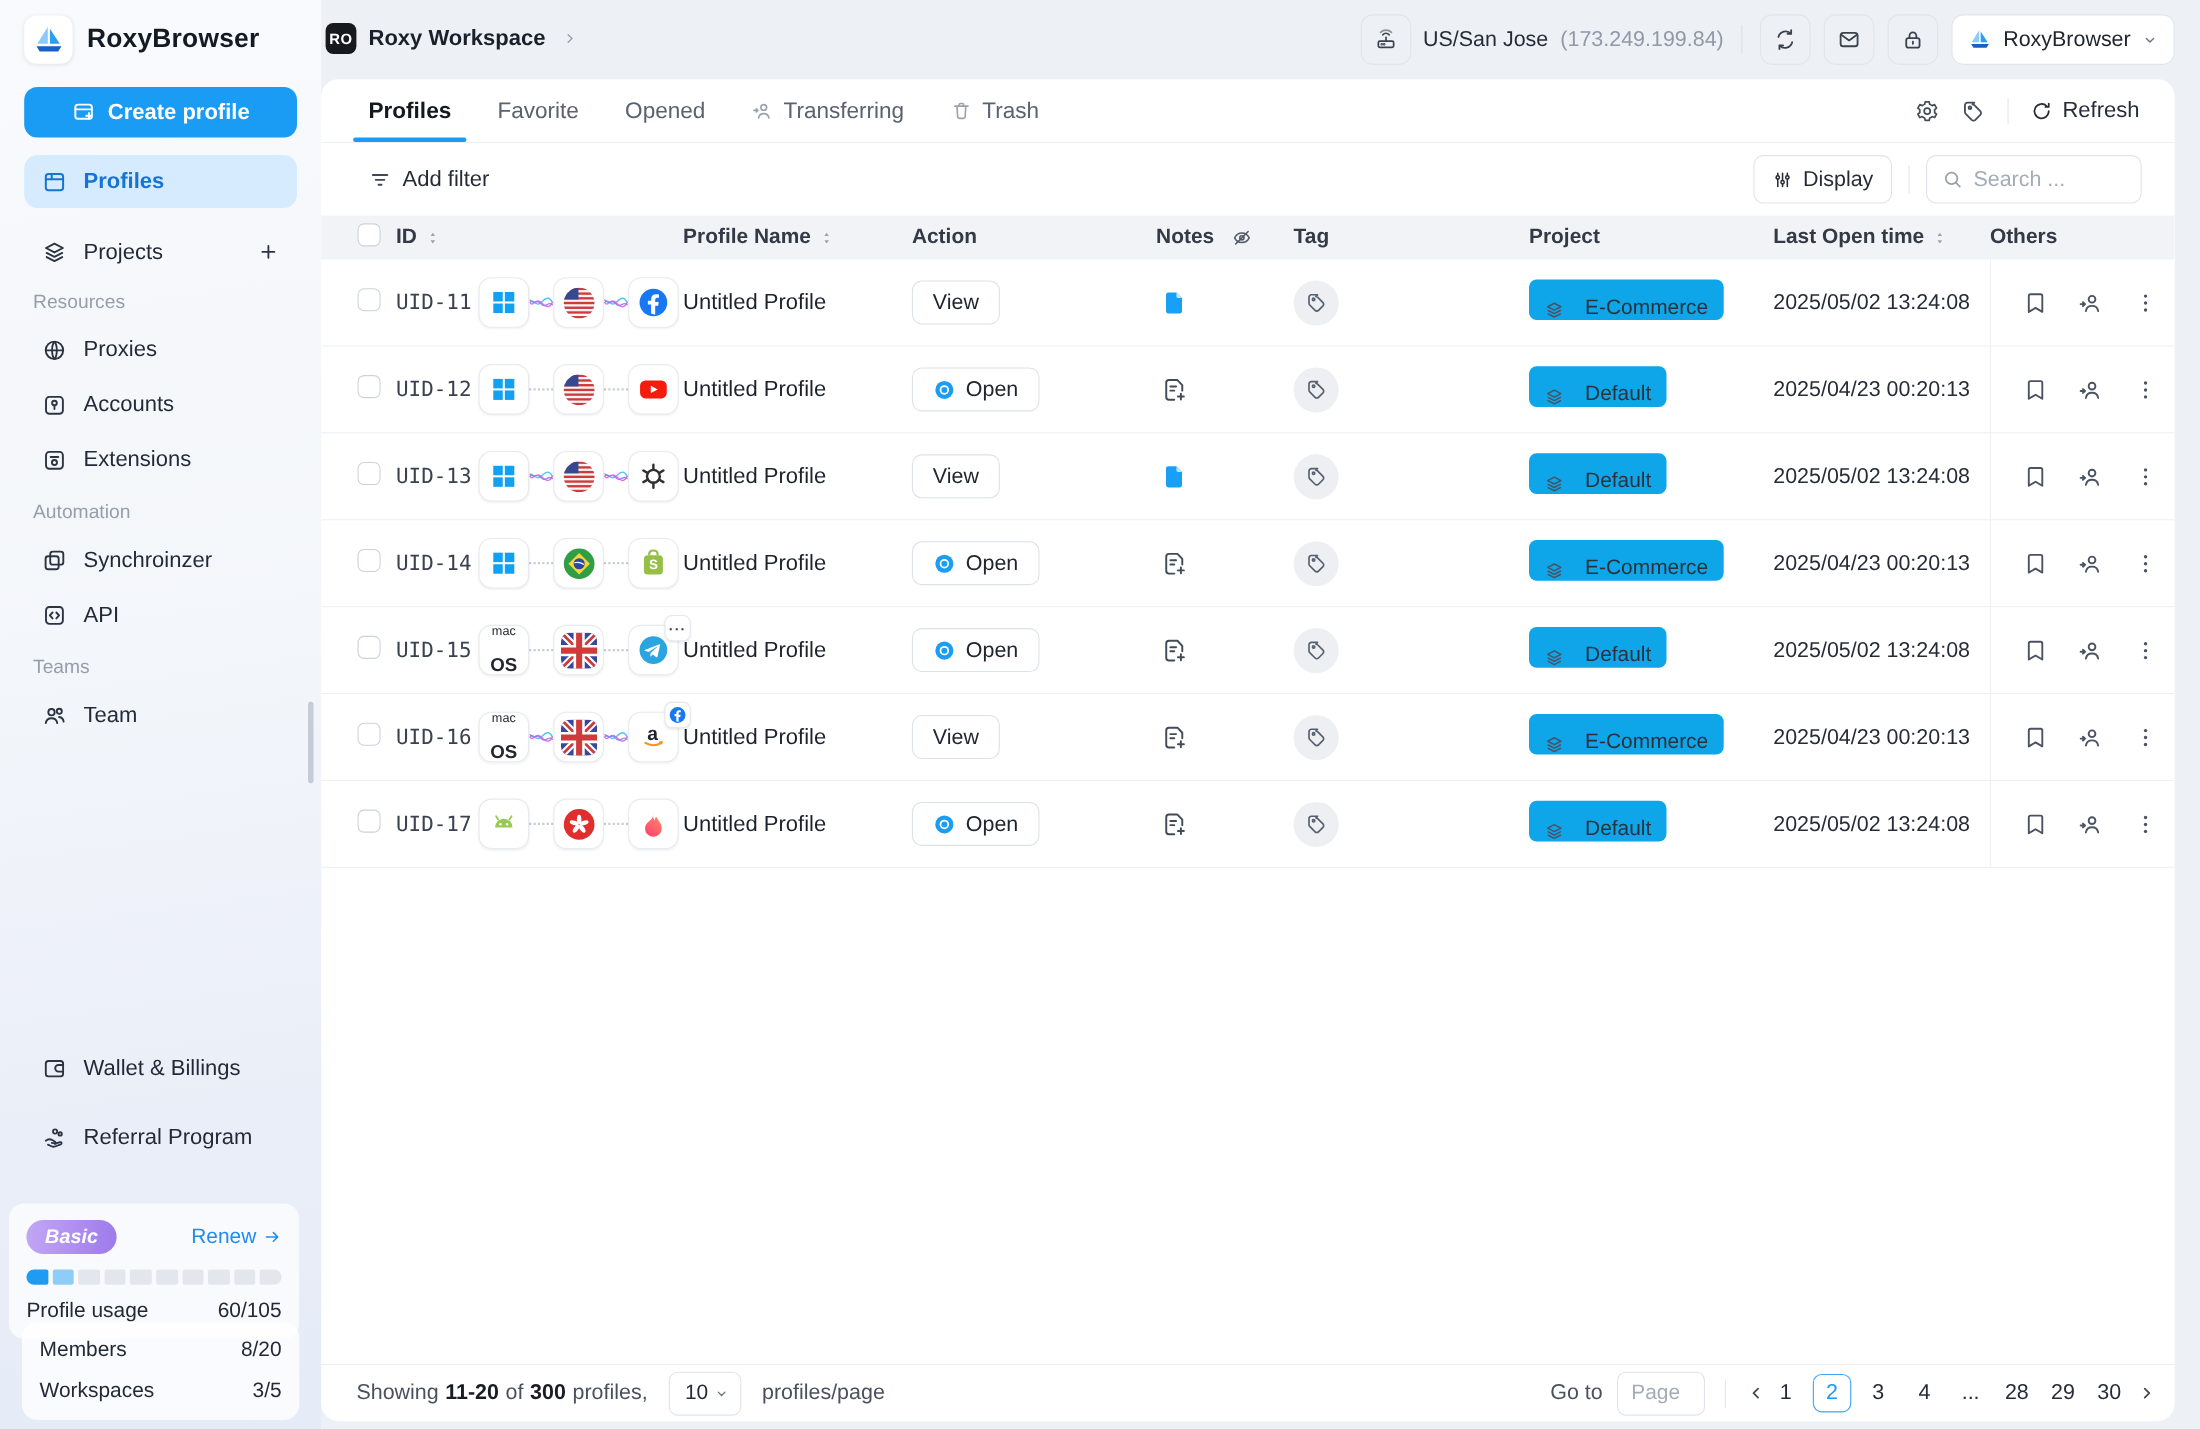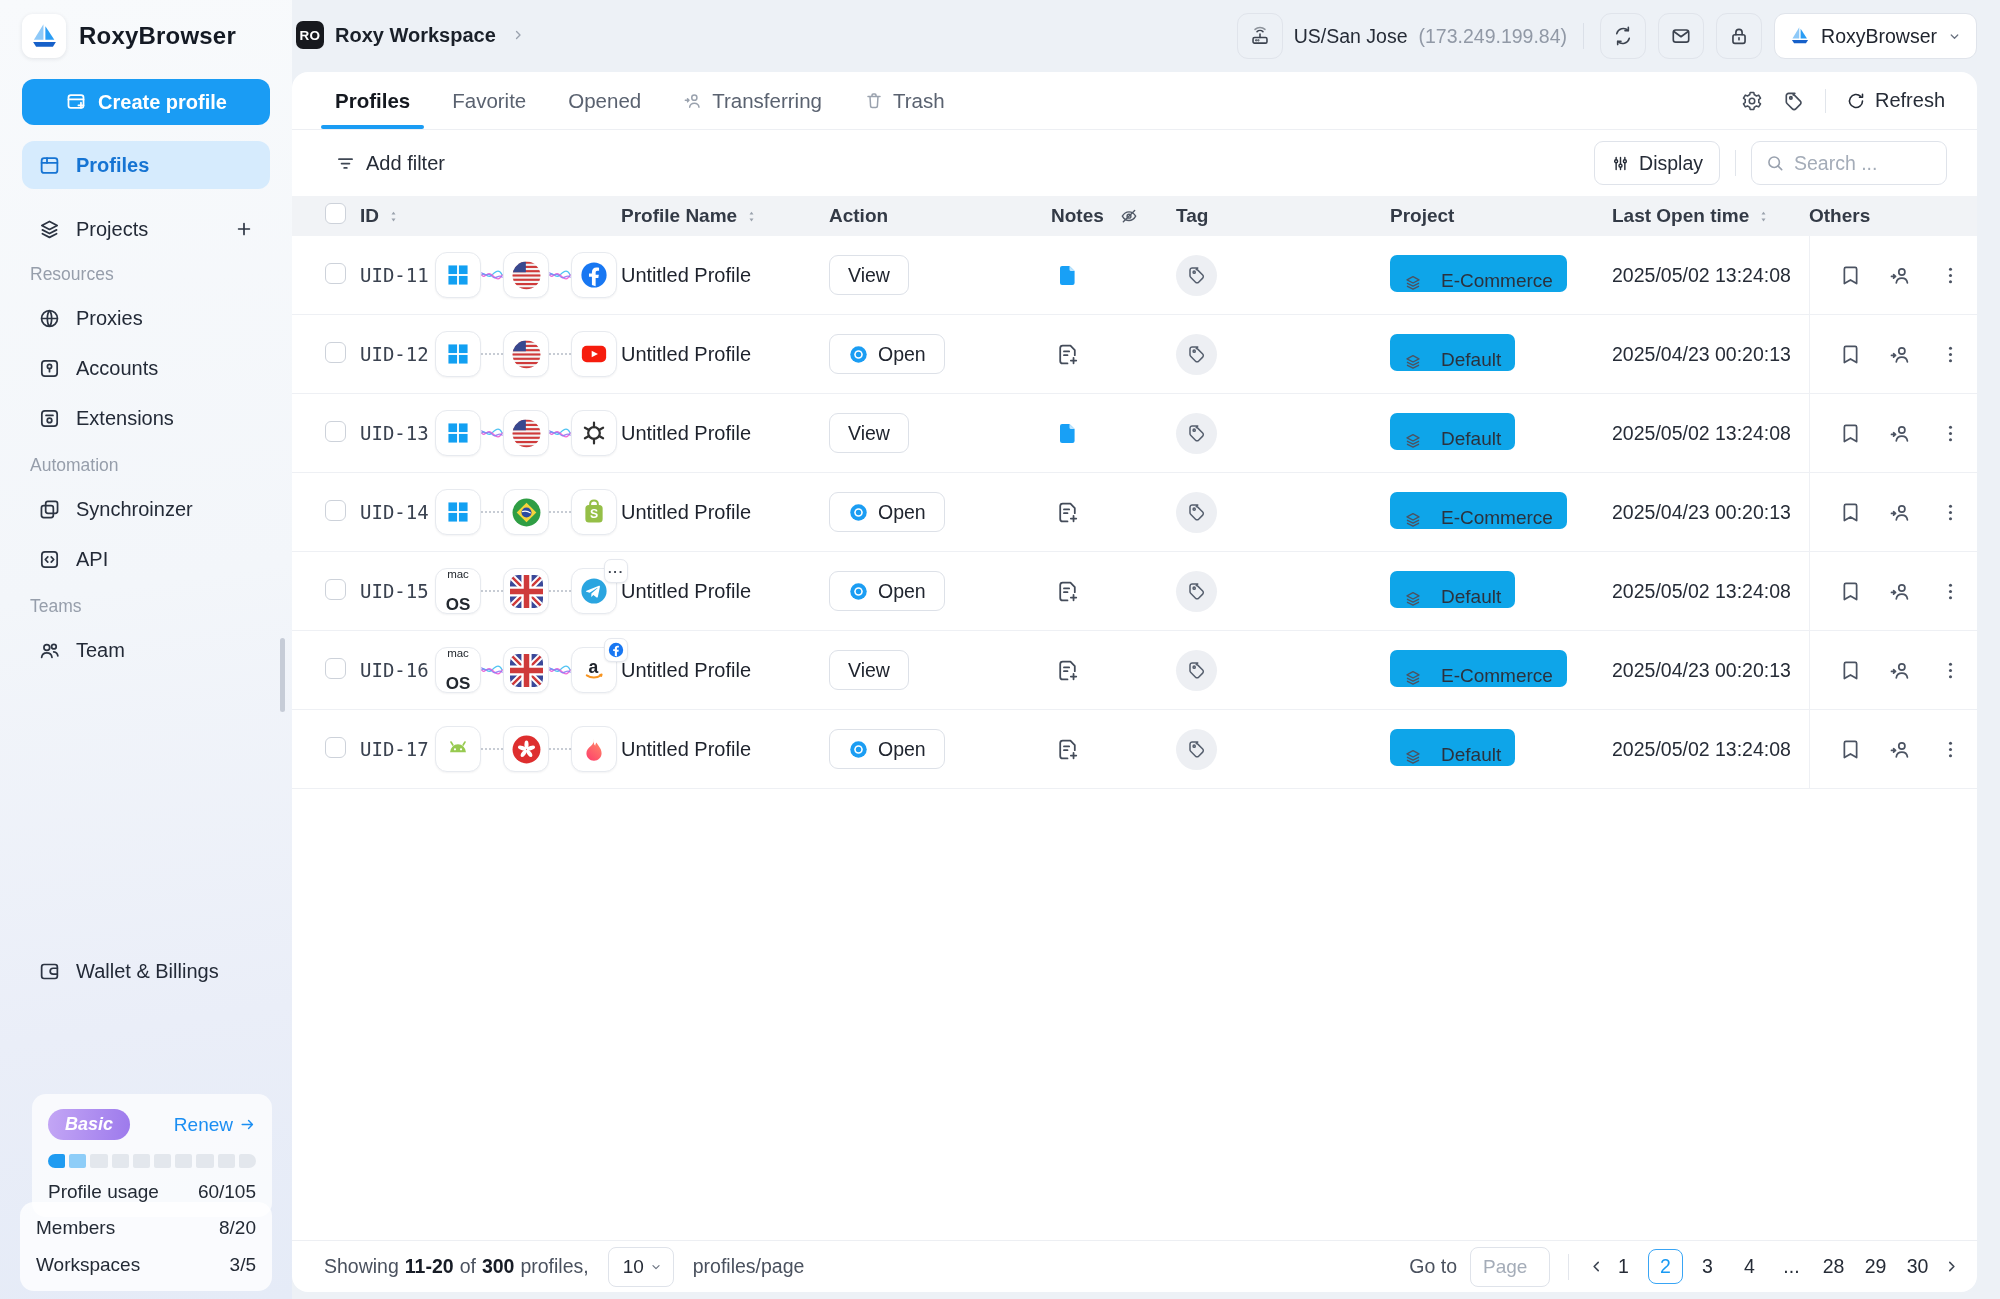--- a/index.html
+++ b/index.html
@@ -24,21 +24,21 @@
   .nav-item svg{width:23px;height:23px;color:#2c3442;flex:none}
   .nav-item.active{background:#d6ebfd;color:#1674d3;font-weight:600}
   .nav-item.active svg{color:#1674d3}
   .abs-item{position:absolute;left:22px;width:248px}
   .plus-btn{margin-left:auto;width:20px!important;height:20px!important;color:#474f5d}
   .sections{position:absolute;left:22px;top:252px;width:248px;display:flex;flex-direction:column}
   .sec-label{padding:12px 8px 8px;font-size:17.5px;color:#969eab}
   .sections .nav-item{height:50px}
   .sidebar-scrollbar{position:absolute;right:7px;top:638px;width:5px;height:74px;border-radius:3px;background:#c6ccd7;cursor:pointer}
   .side-foot{position:absolute;left:22px;top:947px;width:248px;display:flex;flex-direction:column;gap:15px}
-  .plan-card{position:absolute;left:32px;top:1094px;width:240px;padding:15px 16px 14px;background:rgba(255,255,255,.72);border-radius:14px}
+  .plan-card{position:absolute;left:8px;top:1094px;width:264px;padding:15px 16px 14px;background:rgba(255,255,255,.72);border-radius:14px}
   .plan-top{display:flex;align-items:center;justify-content:space-between}
   .plan-pill{padding:5px 17px;border-radius:999px;background:linear-gradient(95deg,#c3a6f5,#9d7aec);color:#fff;font-size:18px;font-weight:700;font-style:italic}
   .renew{display:flex;align-items:center;gap:6px;color:#1b8ef2;font-size:19px;font-weight:500;background:none;border:none}
   .renew svg{width:17px;height:17px}
   .plan-bar{display:flex;gap:4px;margin:14px 0 13px}
   .seg{flex:1;height:14px;background:#e3e7ed;border-radius:2px}
   .seg:first-child{border-radius:7px 2px 2px 7px}
   .seg:last-child{border-radius:2px 7px 7px 2px}
   .seg.s-full{background:#1f9bf1}
   .seg.s-part{background:#8ecdf8}
@@ -554,20 +554,26 @@
       </div>
     </nav>
   <div class="sidebar-scrollbar"></div>
   <div class="side-foot">
       <div class="nav-item">
         <svg>
           <use href="#icon-wallet"></use>
         </svg>
         <span>Wallet &amp; Billings</span>
       </div>
+      <div class="nav-item">
+        <svg>
+          <use href="#icon-referral"></use>
+        </svg>
+        <span>Referral Program</span>
+      </div>
     </div>
 
   <div class="plan-card">
     <div class="plan-top">
       <span class="plan-pill">Basic</span>
       <button class="renew">
         <span>Renew</span>
         <svg>
             <use href="#icon-arrow-right"></use>
           </svg>

